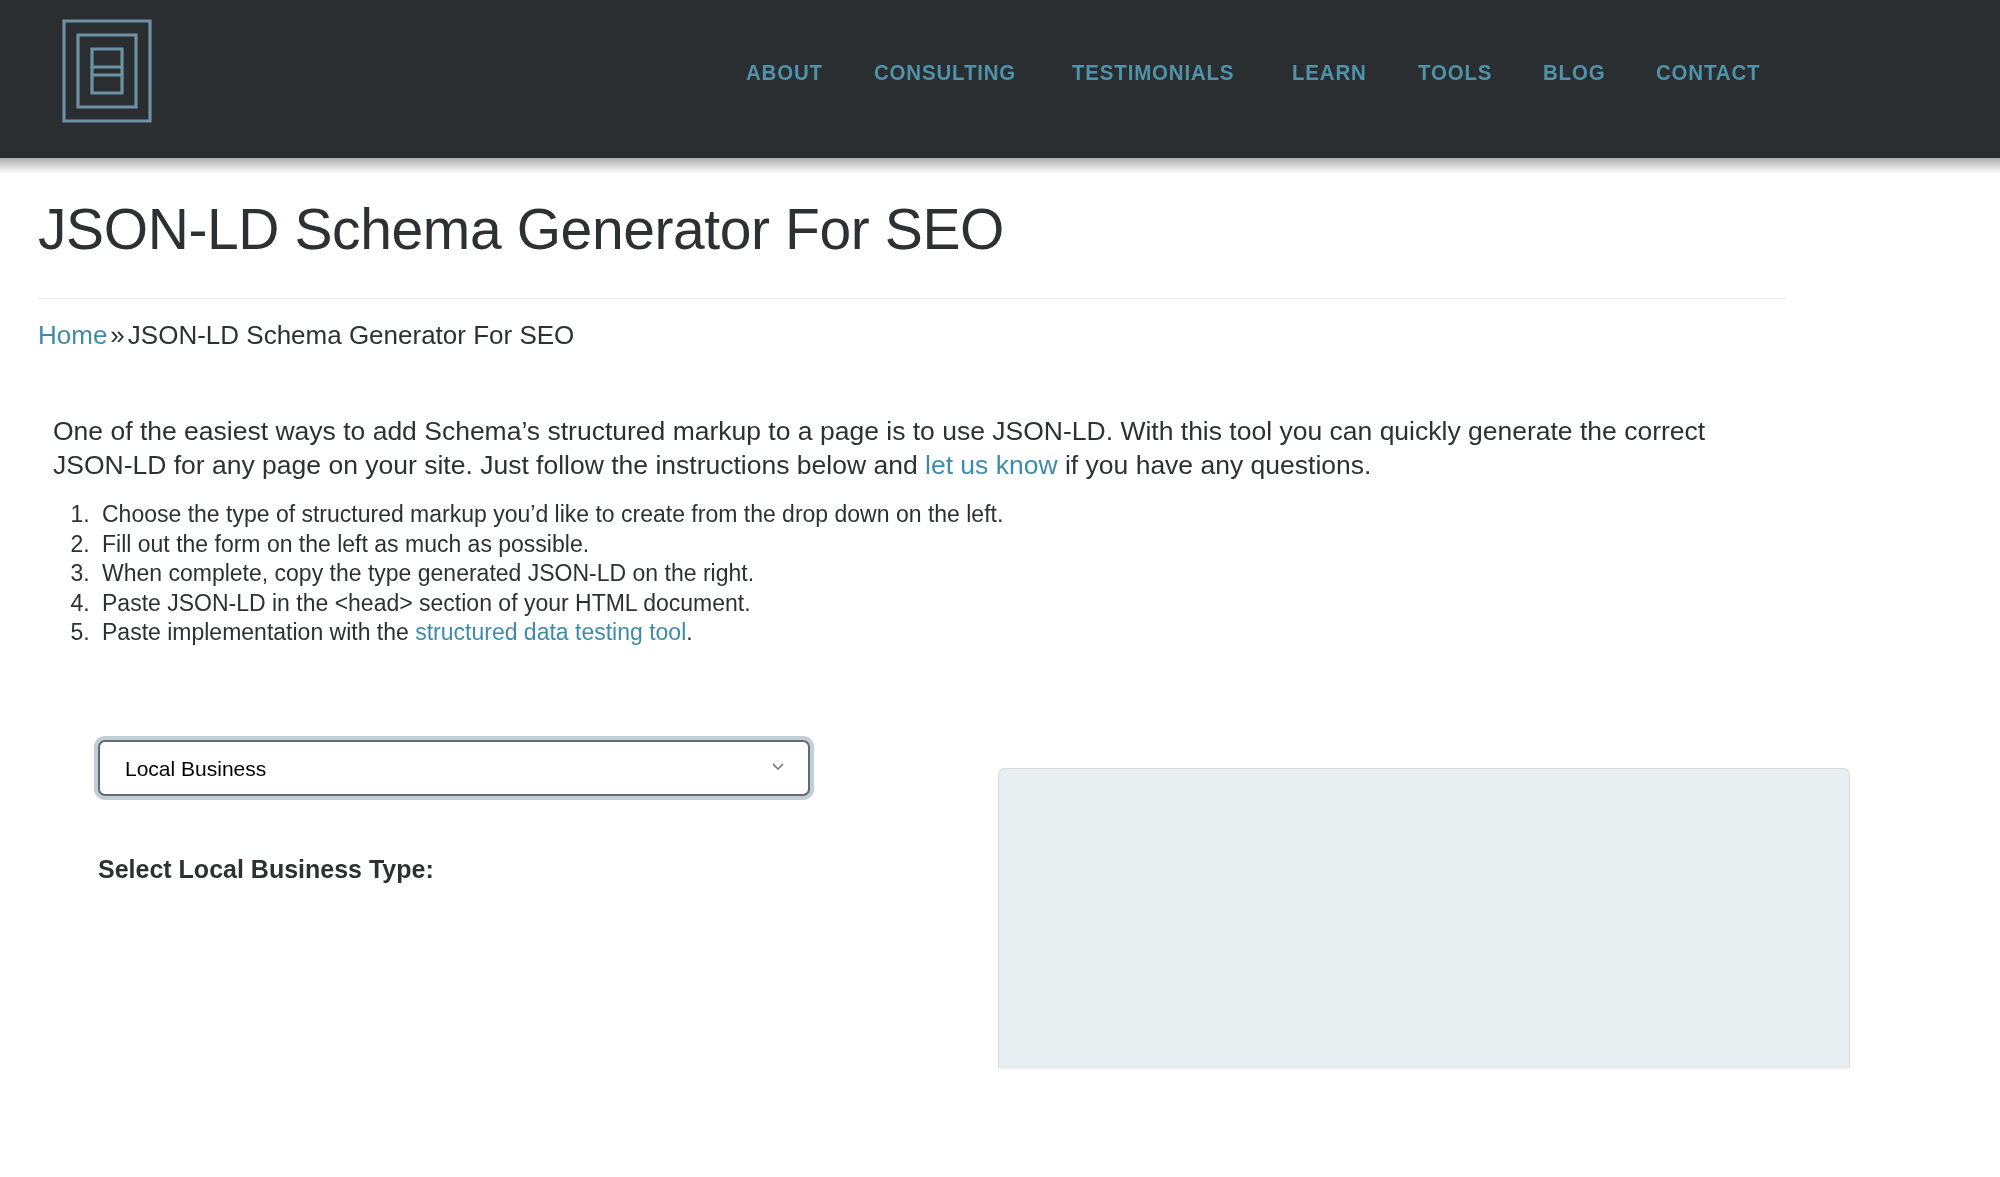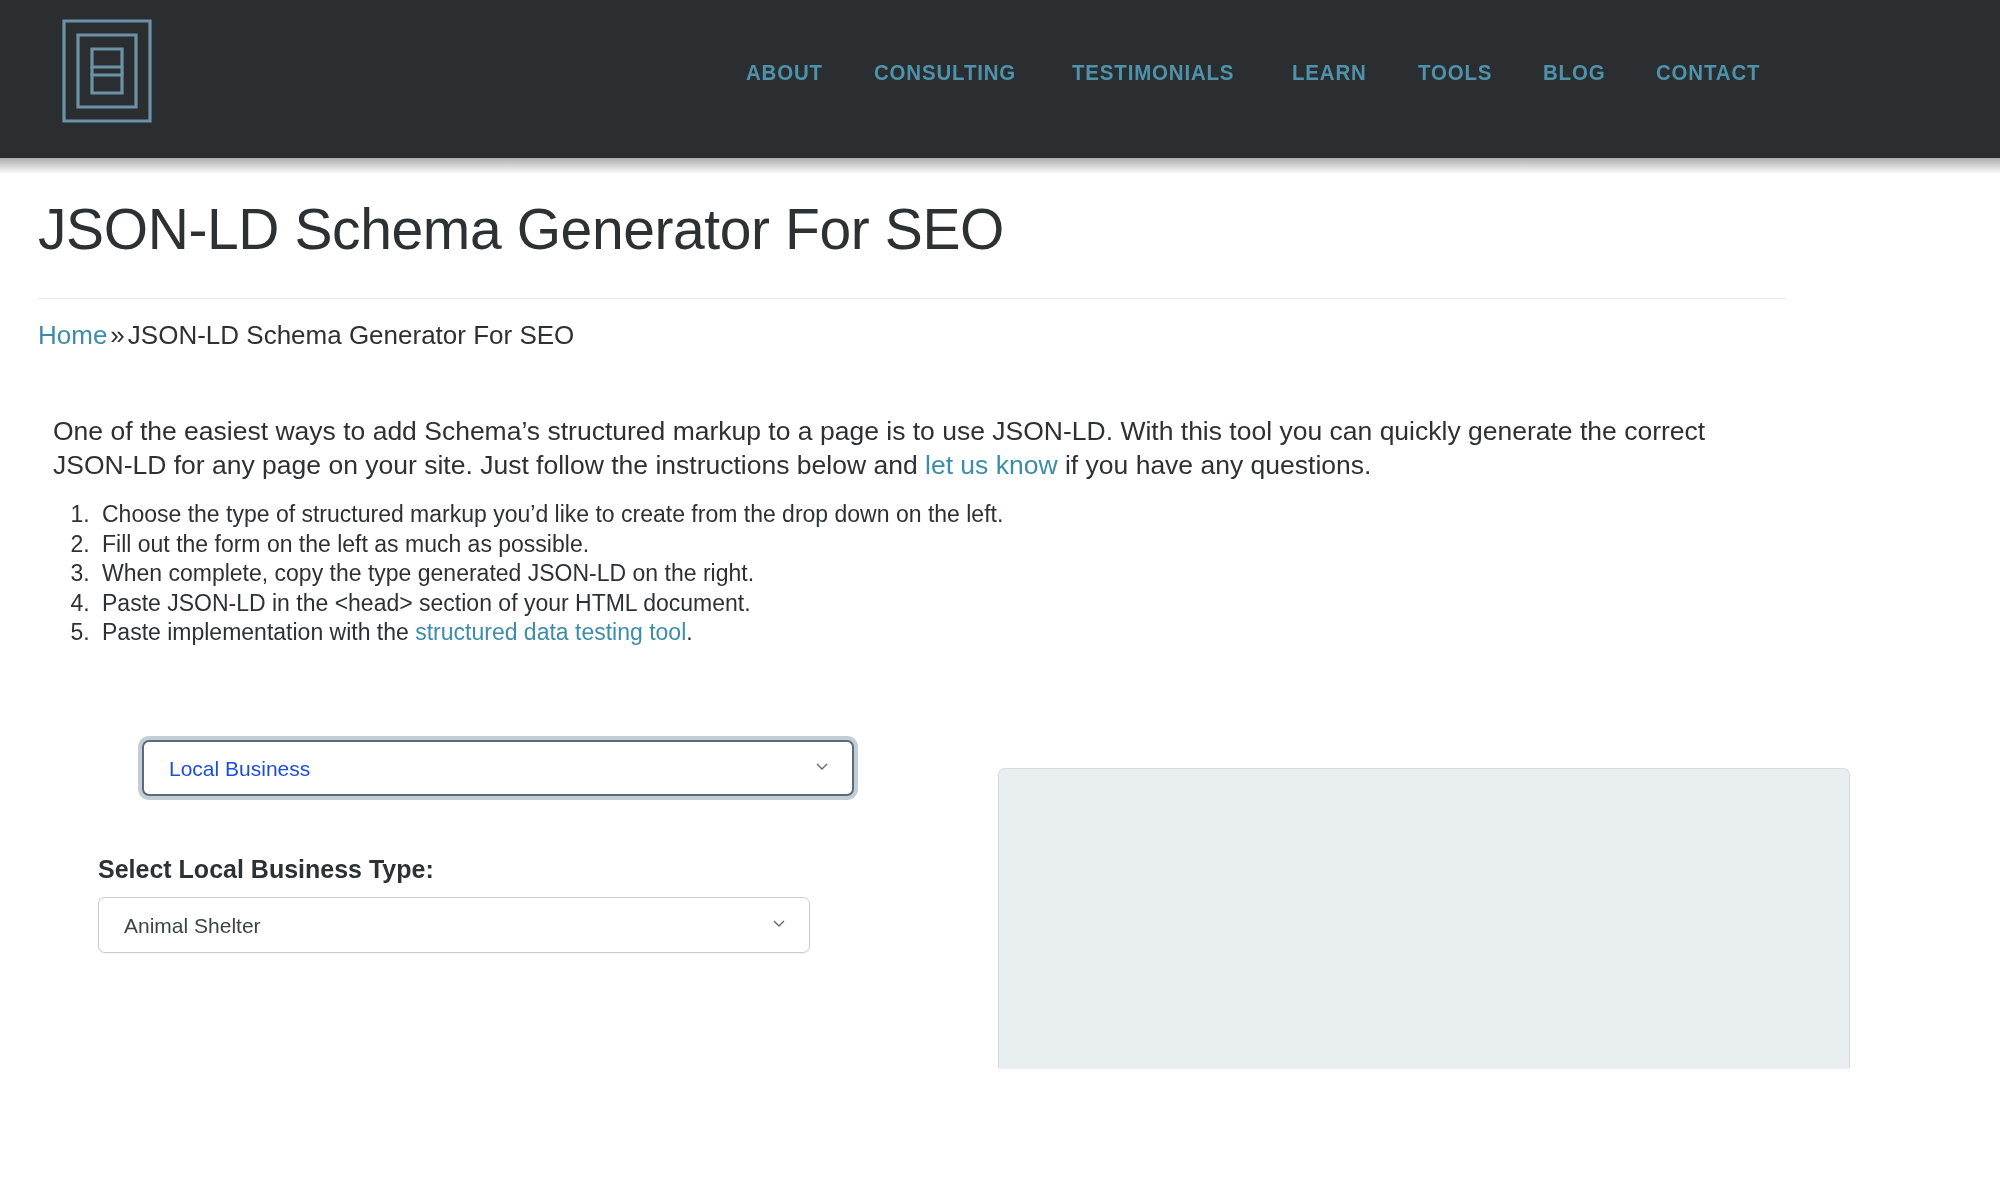--- a/index.html
+++ b/index.html
@@ -141,22 +141,21 @@
     background: #ffffff;
     font-size: 21px;
     color: #4c5356;
     line-height: 54px;
     padding-left: 25px;
     position: relative;
   }
   .select-box.focused {
     border: 2px solid #5b6b7a;
     box-shadow: 0 0 0 4px #c3cdd4;
-    color: #1d4ed8;
-    margin-left: 44px;
+    color: #000000;
   }
   .select-box.normal {
     border: 1px solid #ccc;
     box-shadow: 0 1px 2px rgba(0,0,0,0.05);
     color: #3d4447;
     line-height: 56px;
   }
   .chevron {
     position: absolute;
     right: 22px; top: 50%;
@@ -250,30 +249,20 @@
               <path d="M3 6 L8 11 L13 6"></path>
             </svg>
           </span>
         </div>
       </div>
 
       <div class="field-gap"></div>
 
       <div class="field-label bold">Select Local Business Type:</div>
 
-      <div class="select-wrap">
-        <div class="select-box normal">
-          <span>Animal Shelter</span>
-          <span class="chevron">
-            <svg width="16" height="16" viewBox="0 0 16 16" fill="none" stroke="#63696d" stroke-width="1.4">
-              <path d="M3 6 L8 11 L13 6"></path>
-            </svg>
-          </span>
-        </div>
-      </div>
 
     </div>
 
     <div class="output-panel"></div>
 
   </section>
 
 </main>
 
 </body></html>

